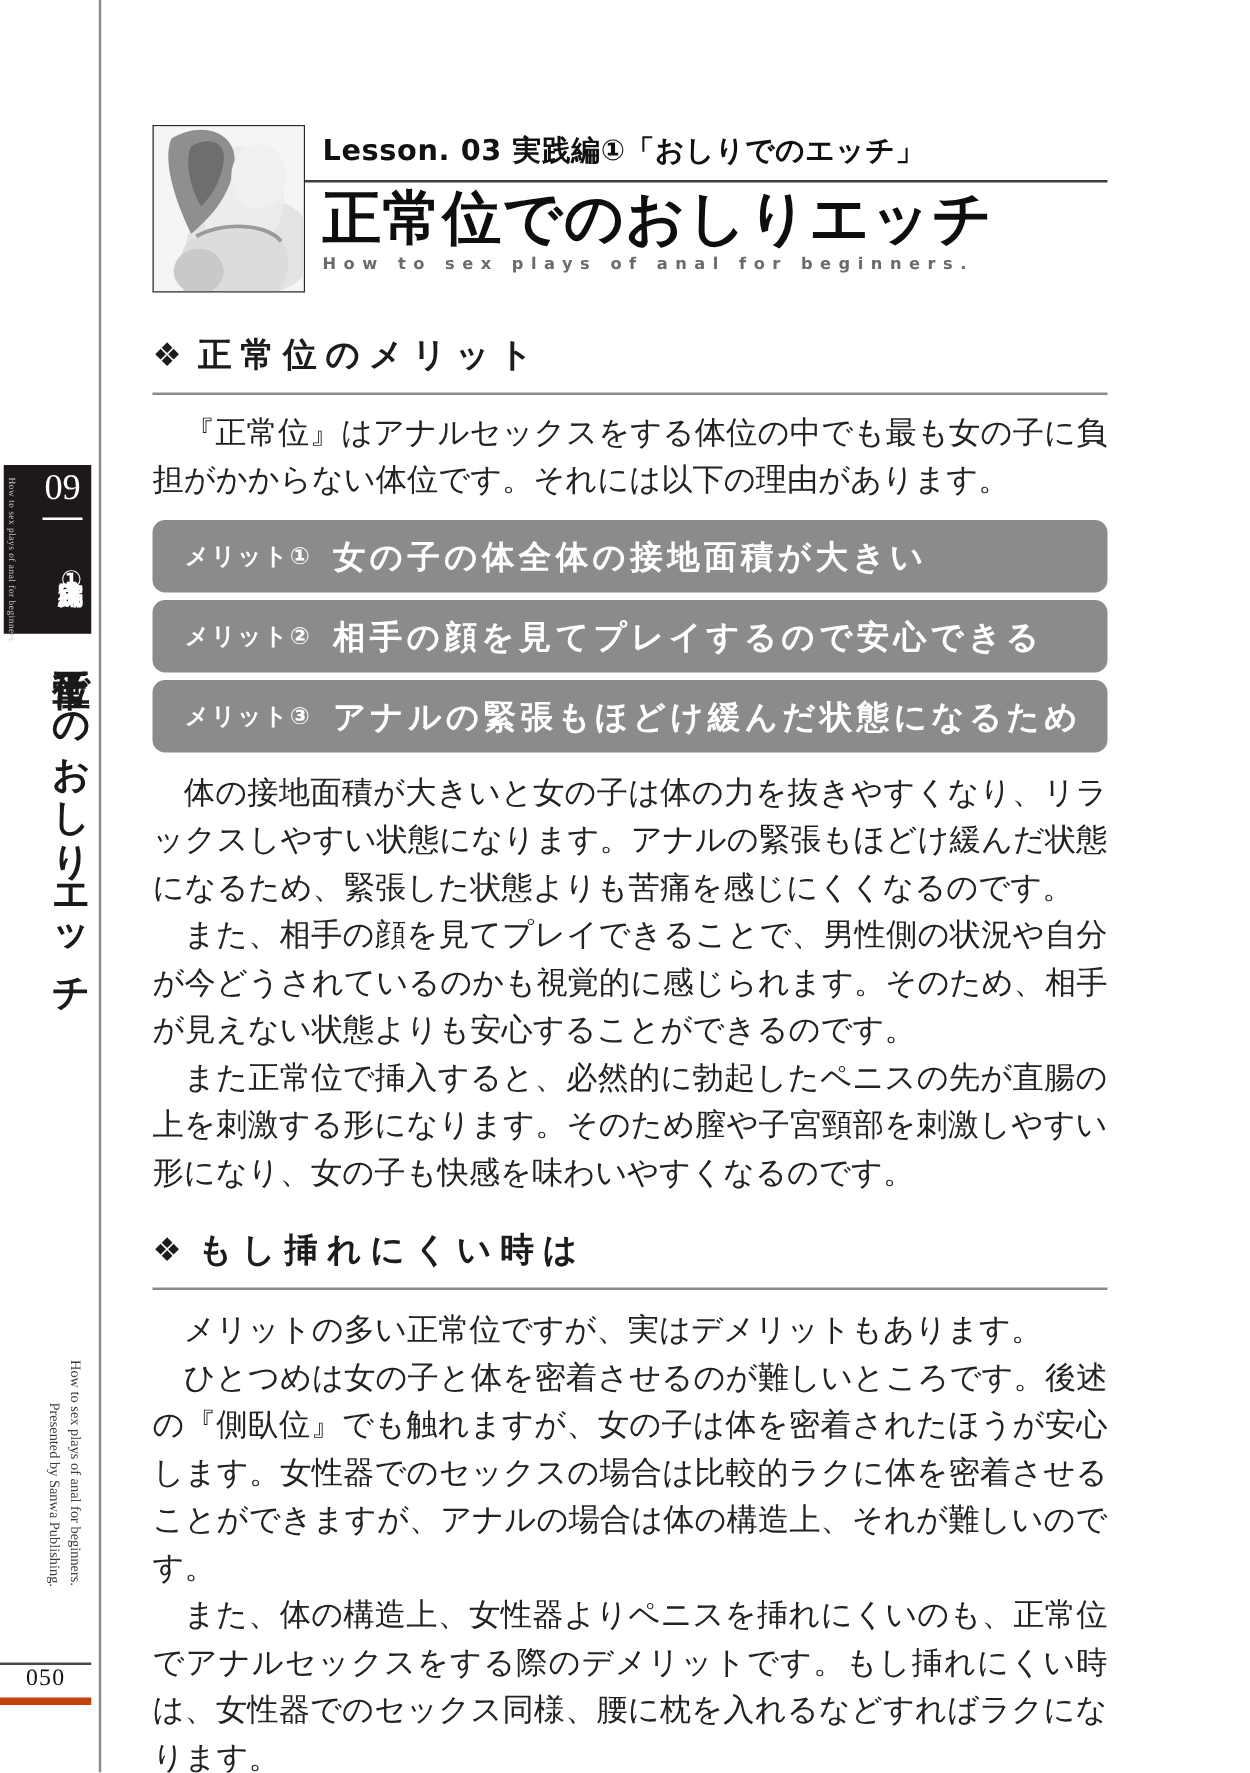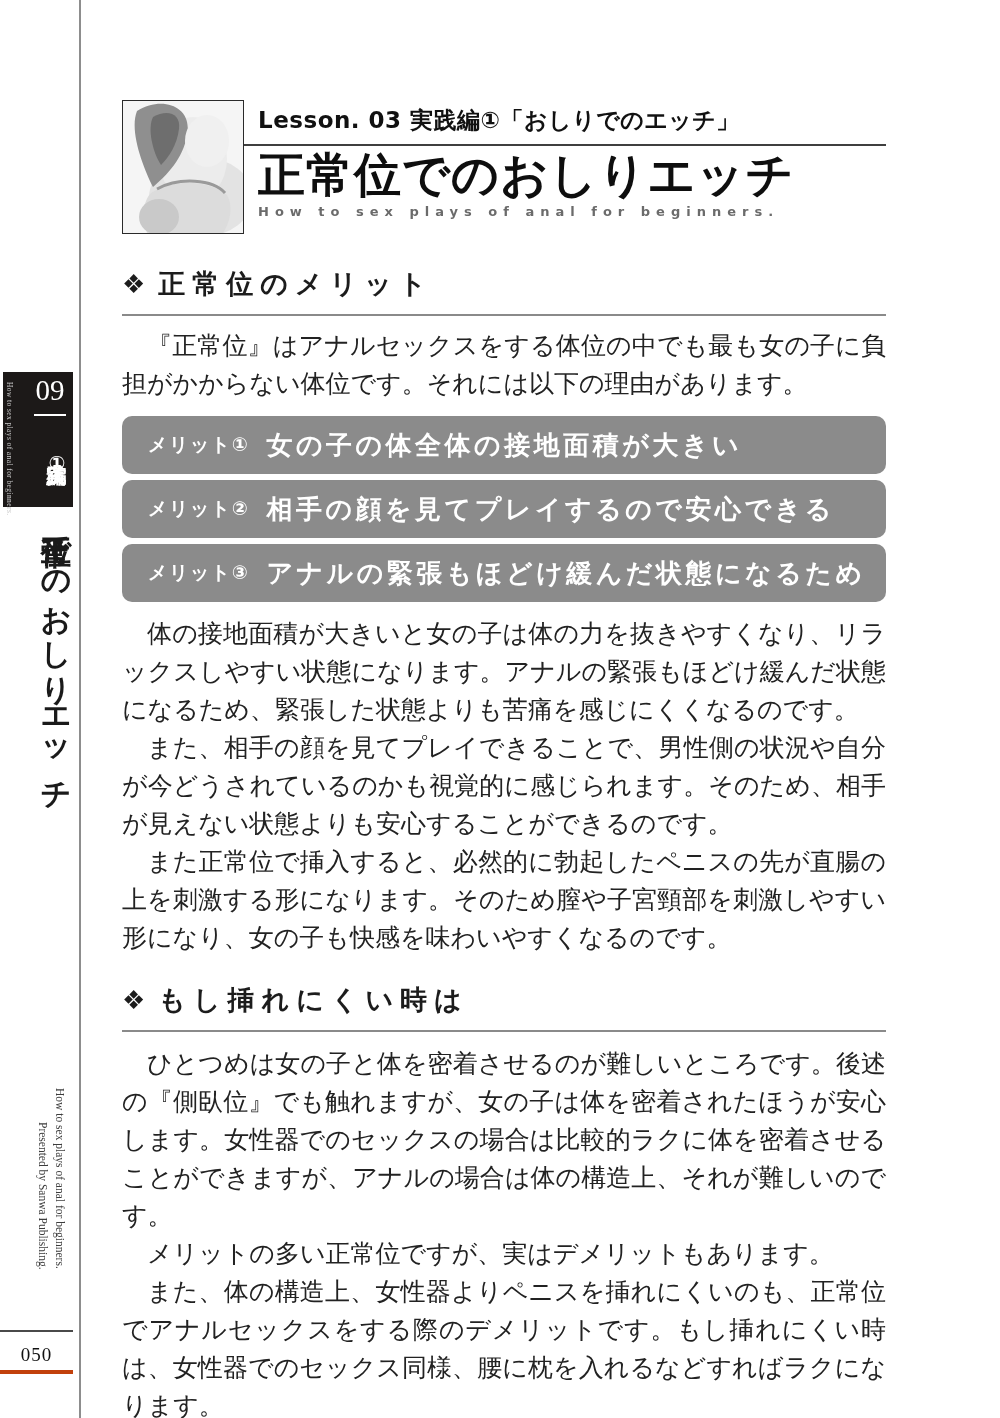--- a/index.html
+++ b/index.html
@@ -46,22 +46,22 @@
   .side-credit{
     position:absolute;left:34px;top:1088px;height:232px;
     writing-mode:vertical-rl;text-orientation:mixed;
     font-family:"Liberation Serif",serif;font-size:11.5px;color:#3c3c3c;
     line-height:17px;white-space:nowrap;
   }
   .side-credit .credit-2{text-indent:34px;}
 
   .folio{
     position:absolute;left:0;top:1330px;width:73px;
-    border-top:2px solid #4a4a4a;border-bottom:4px solid #c2410c;
-    padding:12px 0 4px 0;text-align:center;
+    border-top:2px solid #4a4a4a;border-bottom:6px solid #c2410c;
+    padding:0 0 4px 0;text-align:center;
     font-family:"Liberation Serif",serif;font-size:19px;color:#111;letter-spacing:1px;
   }
 
   
   .main{position:absolute;left:122px;top:96px;width:764px;}
 
   .header-row{position:relative;min-height:144px;}
   .thumb{
     position:absolute;left:0;top:4px;width:120px;height:132px;
     border:1px solid #2a2a2a;background:#f4f4f4;overflow:hidden;
@@ -170,19 +170,19 @@
       <p class="para">また、相手の顔を見てプレイできることで、男性側の状況や自分が今どうされているのかも視覚的に感じられます。そのため、相手が見えない状態よりも安心することができるのです。</p>
       <p class="para">また正常位で挿入すると、必然的に勃起したペニスの先が直腸の上を刺激する形になります。そのため膣や子宮頸部を刺激しやすい形になり、女の子も快感を味わいやすくなるのです。</p>
     </div>
 
     <div class="section-heading sh-2">
       <span class="marker">❖</span>
       <span>もし挿れにくい時は</span>
     </div>
 
     <div class="body-block">
+      <p class="para">メリットの多い正常位ですが、実はデメリットもあります。</p>
       <p class="para">ひとつめは女の子と体を密着させるのが難しいところです。後述の『側臥位』でも触れますが、女の子は体を密着されたほうが安心します。女性器でのセックスの場合は比較的ラクに体を密着させることができますが、アナルの場合は体の構造上、それが難しいのです。</p>
-      <p class="para">メリットの多い正常位ですが、実はデメリットもあります。</p>
       <p class="para">また、体の構造上、女性器よりペニスを挿れにくいのも、正常位でアナルセックスをする際のデメリットです。もし挿れにくい時は、女性器でのセックス同様、腰に枕を入れるなどすればラクになります。</p>
     </div>
 
   </div>
 </div>
 
 </body></html>

